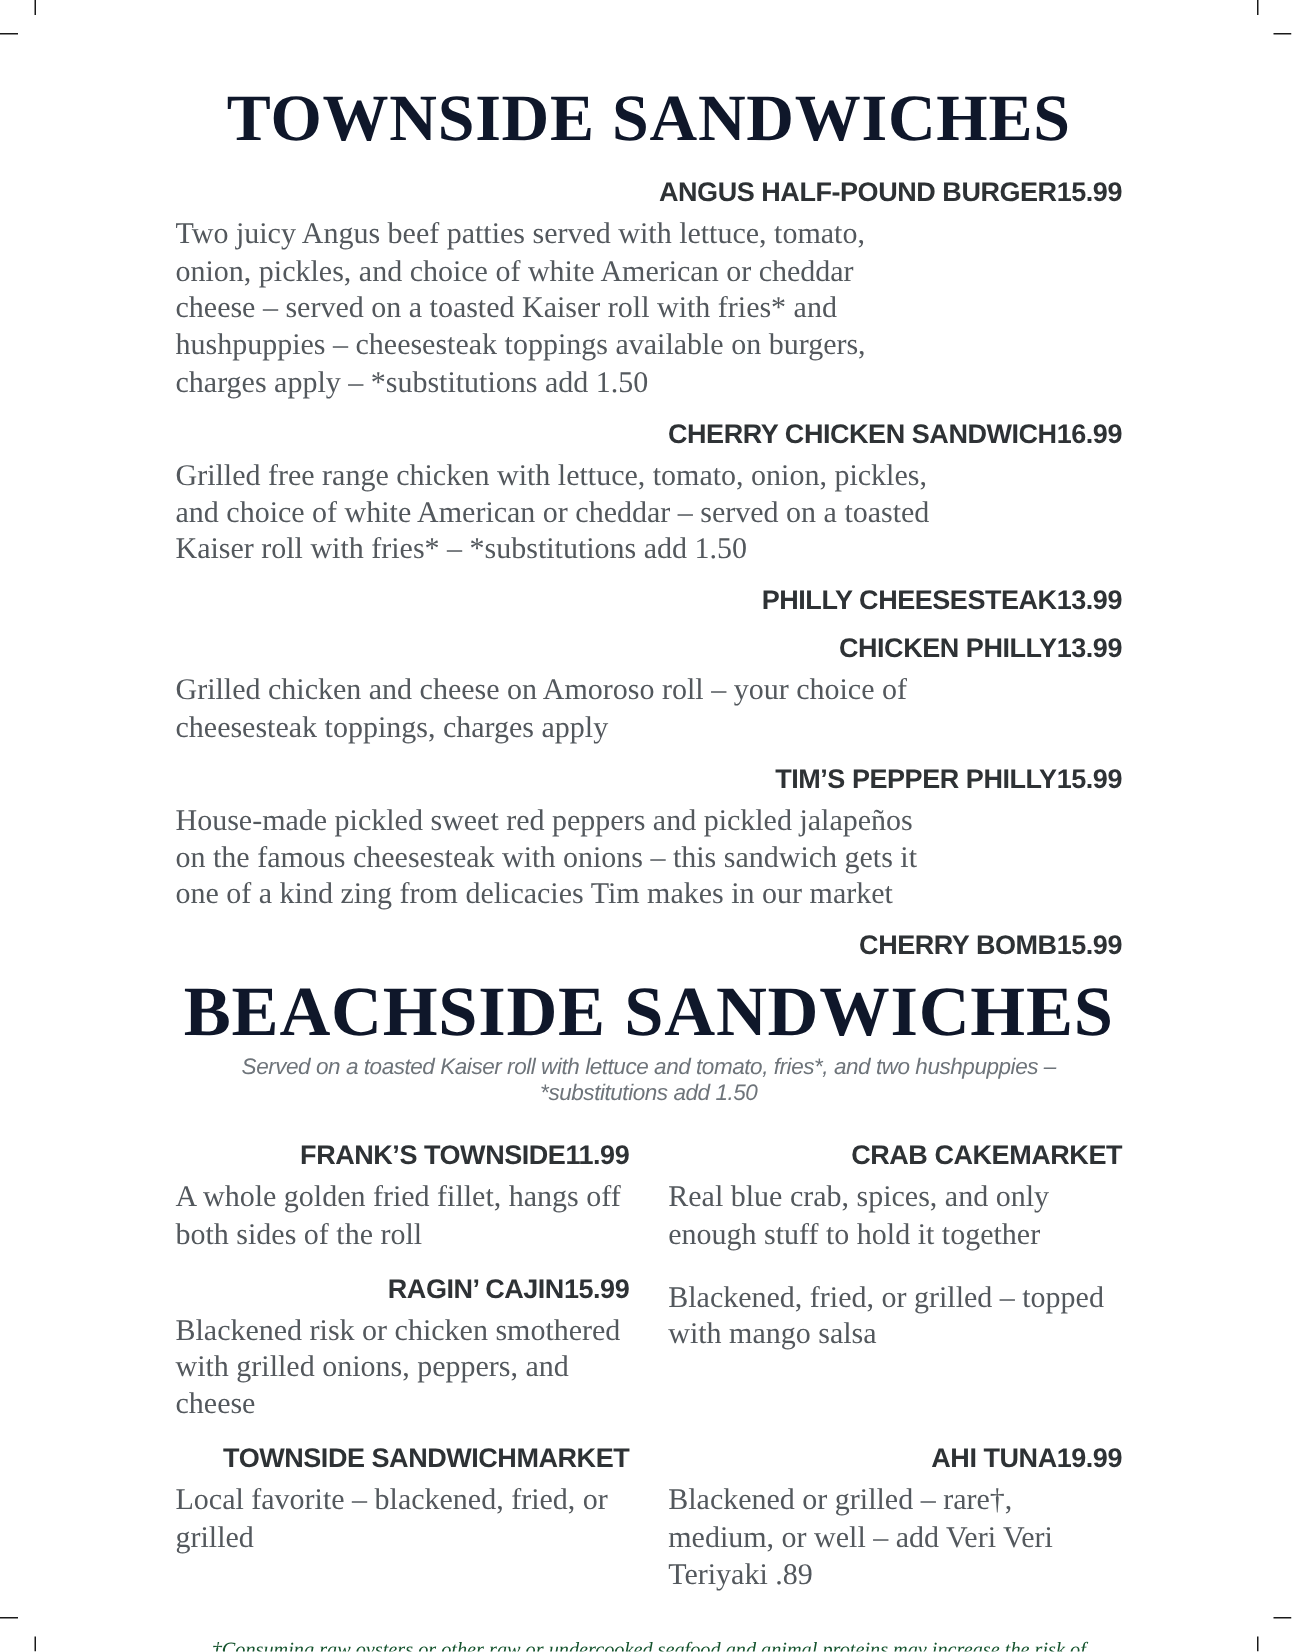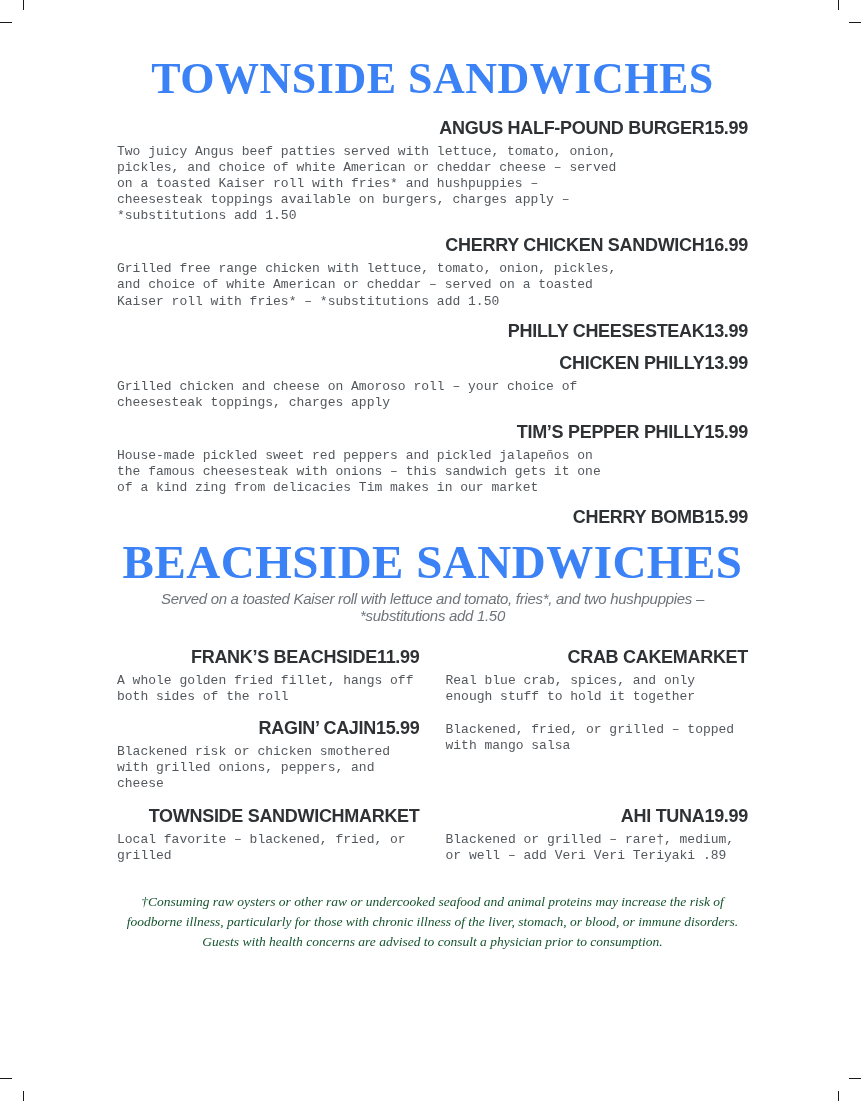--- a/index.html
+++ b/index.html
@@ -38,21 +38,21 @@
   
   .content {
     position: relative; z-index: 1;
     padding: 56px 113px 0 117px;
   }
   .section-title {
     margin: 0;
     text-align: center;
     font-family: "Liberation Serif", serif;
     font-weight: 700;
-    color: #3b82f6;
+    color: #0f172a;
     letter-spacing: 0.5px;
     line-height: 1.04;
   }
   h1.section-title { font-size: 44px; margin-bottom: 15px; }
   h2.section-title { font-size: 47px; margin-top: 8px; }
 
   .section-subtitle {
     margin: 3px 0 0;
     text-align: center;
     font-style: italic;
@@ -70,22 +70,22 @@
   }
   .item-name, .item-price {
     margin: 0;
     font-size: 18px;
     font-weight: 700;
     letter-spacing: -0.3px;
     color: #2e3235;
   }
   .item-desc {
     margin: 5px 0 0;
-    font-family: Liberation Mono, monospace;
-    font-size: 13px;
+    font-family: Liberation Serif, serif;
+    font-size: 20px;
     line-height: 1.24;
     color: #53585d;
   }
   .single-col .item-desc { max-width: 505px; }
 
   .two-col {
     display: grid;
     grid-template-columns: 1fr 1fr;
     column-gap: 26px;
     margin-top: 22px;
@@ -269,21 +269,21 @@
     </section>
 
     <section>
       <h2 class="section-title">BEACHSIDE SANDWICHES</h2>
       <p class="section-subtitle">Served on a toasted Kaiser roll with lettuce and tomato, fries*, and two hushpuppies – *substitutions add 1.50</p>
 
       <div class="two-col">
 
         <article class="menu-item">
           <header class="item-head">
-            <h3 class="item-name">FRANK’S BEACHSIDE</h3>
+            <h3 class="item-name">FRANK’S TOWNSIDE</h3>
             <span class="item-price">11.99</span>
           </header>
           <p class="item-desc">A whole golden fried fillet, hangs off both sides of the roll</p>
         </article>
 
         <article class="menu-item">
           <header class="item-head">
             <h3 class="item-name">CRAB CAKE</h3>
             <span class="item-price">MARKET</span>
           </header>

